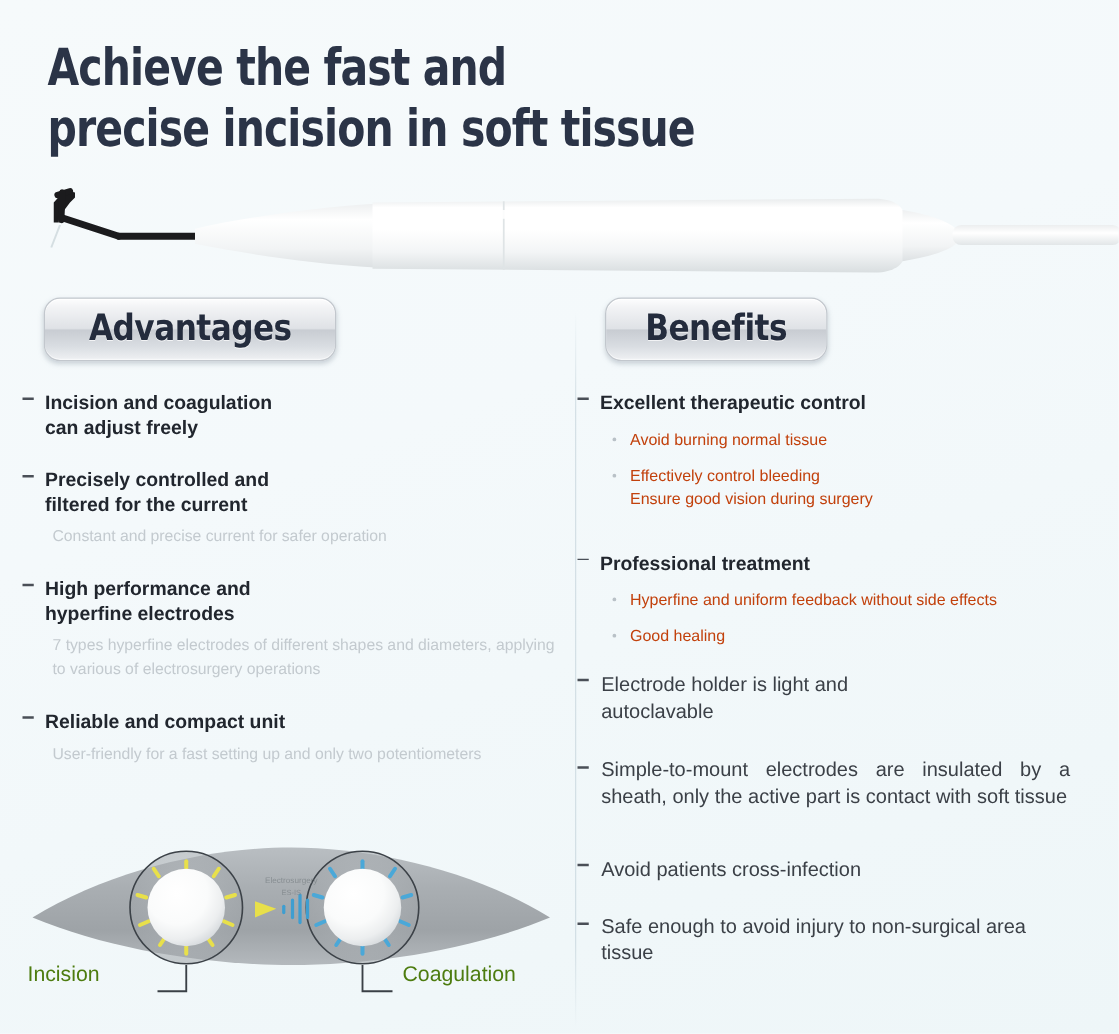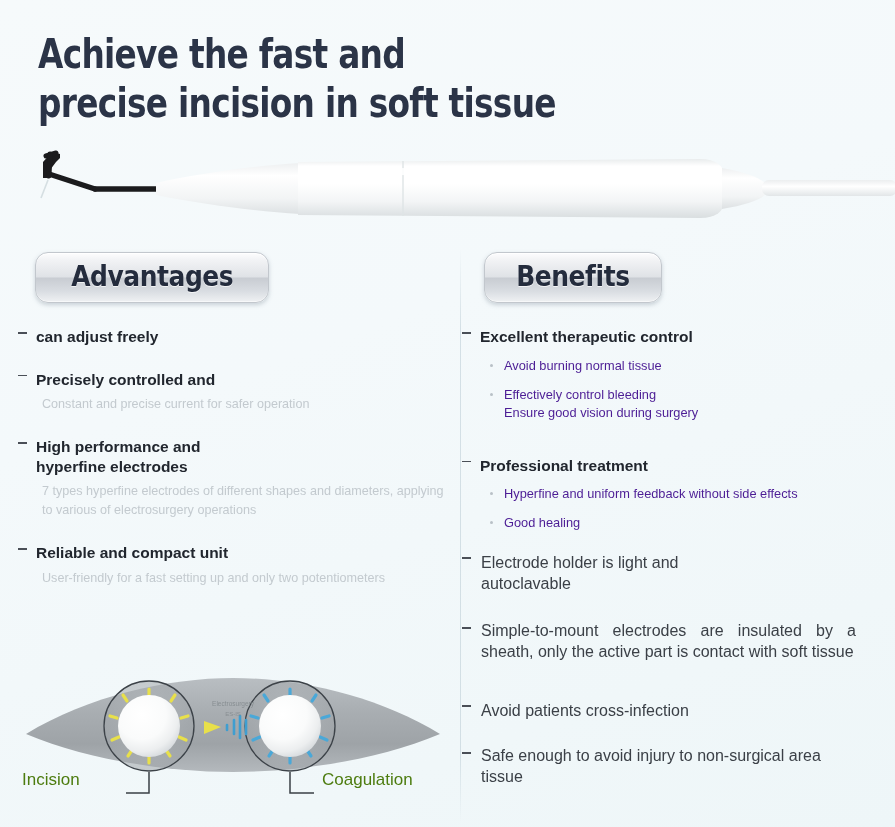--- a/index.html
+++ b/index.html
@@ -38,21 +38,21 @@
     left: 0; top: 140px;
     width: 895px; height: 100px;
   }
 
   
   #columns {
     position: absolute;
     left: 0; top: 238px;
     width: 895px; height: 590px;
   }
-  .col { position: absolute; top: 14px; }
+  .col { position: absolute; top: 0; }
   #col-adv { left: 18px; width: 435px; }
   #col-ben { left: 462px; width: 433px; }
 
   #divider {
     position: absolute;
     left: 460px; top: 248px;
     width: 1px; height: 575px;
     background: linear-gradient(to bottom, rgba(180,200,210,0) 0%, rgba(186,203,212,.55) 14%, rgba(186,203,212,.55) 88%, rgba(180,200,210,0) 100%);
   }
 
@@ -110,21 +110,21 @@
     color: #c3cacf;
     padding-left: 6px;
   }
 
   .sublist { margin-top: 10px; padding-left: 9px; }
   .sub {
     position: relative;
     padding-left: 15px;
     font-size: 12.8px;
     line-height: 18px;
-    color: #4c1d95;
+    color: #c2410c;
     margin-bottom: 11px;
   }
   .sub:last-child { margin-bottom: 0; }
   .sub .dot {
     position: absolute;
     left: 1px; top: 7px;
     width: 3.2px; height: 3.2px;
     border-radius: 50%;
     background: #b9c1c7;
   }
@@ -211,26 +211,28 @@
     <div id="badge-adv-wrap">
       <div class="badge">
         <span class="badge-text">Advantages</span>
       </div>
     </div>
 
     <div class="items" id="adv-items">
 
       <div class="item">
         <span class="dash"></span>
+        <div class="item-title bold">Incision and coagulation</div>
         <div class="item-title bold">can adjust freely</div>
       </div>
 
       <div class="item">
         <span class="dash"></span>
         <div class="item-title bold">Precisely controlled and</div>
+        <div class="item-title bold">filtered for the current</div>
         <div class="item-desc">Constant and precise current for safer operation</div>
       </div>
 
       <div class="item">
         <span class="dash"></span>
         <div class="item-title bold">High performance and</div>
         <div class="item-title bold">hyperfine electrodes</div>
         <div class="item-desc">7 types hyperfine electrodes of different shapes and diameters, applying to various of electrosurgery operations</div>
       </div>
 

